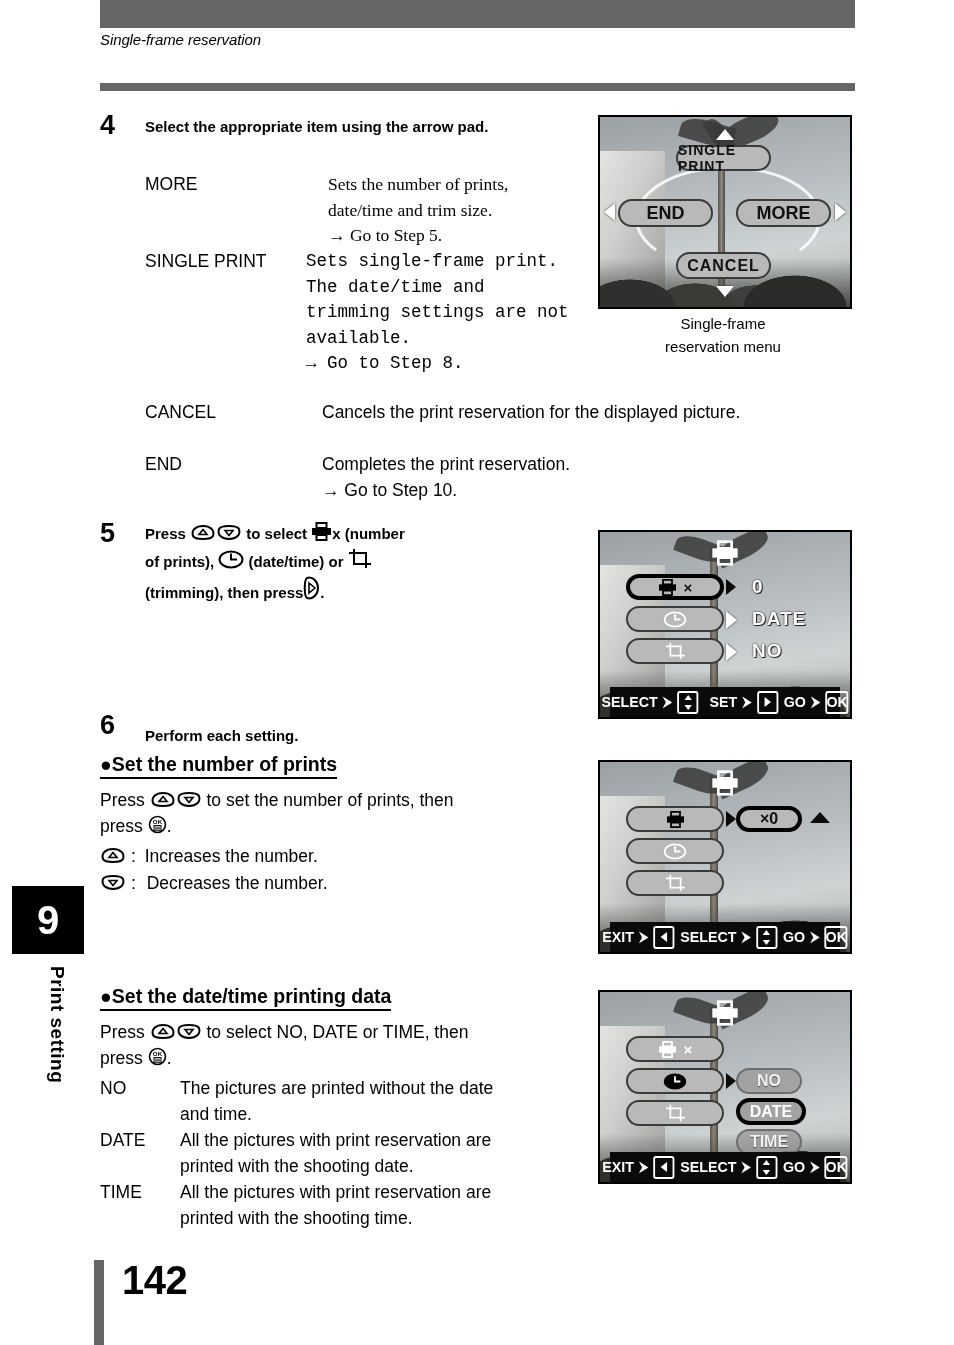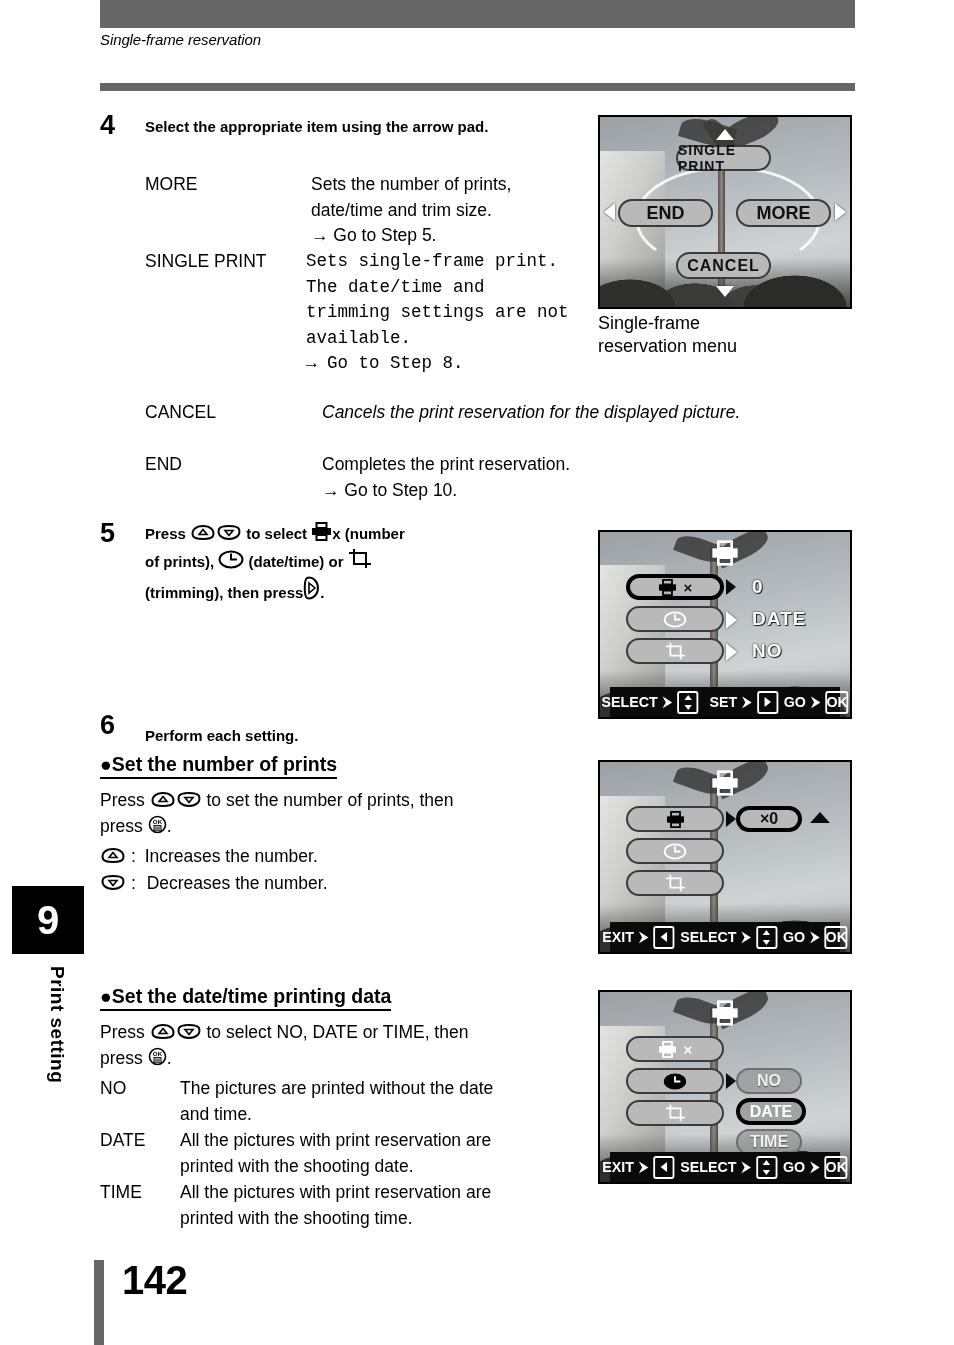--- a/index.html
+++ b/index.html
@@ -213,21 +213,22 @@
     align-items: center;
     justify-content: center;
     min-width: 13px;
     height: 19px;
   }
   .sb-ok { font-size: 15.5px; padding: 0 4px; }
   .sb-arrow { font-size: 13px; }
 
   .caption {
     position: absolute;
-    font-size: 18px;
+    text-align: center;
+    font-size: 15px;
     line-height: 23px;
   }
 </style>
 </head>
 <body>
 
 <div class="top-bar"></div>
 <div class="running-head">Single-frame reservation</div>
 <div class="head-rule"></div>
 
@@ -240,37 +241,37 @@
 <div class="folio">142</div>
 
 <div class="step-num" style="left:100px; top:110px;">4</div>
 <div class="step-title" style="left:145px; top:113px; width:420px;">Select the appropriate item using the arrow pad.</div>
 
 <div class="deflist" style="left:145px; top:172px; width:180px;">
   <div style="height:0px"></div>
 </div>
 
 <div class="deflist" style="left:145px; top:172px;">MORE</div>
-<div class="deflist" style="left:311px; top:172px; width:280px;">
+<div class="deflist" style="left:328px; top:172px; width:280px;font-family:Liberation Serif, serif;">
   <div>Sets the number of prints,</div>
   <div>date/time and trim size.</div>
   <div>→ Go to Step 5.</div>
 </div>
 
 <div class="deflist" style="left:145px; top:249px;">SINGLE PRINT</div>
 <div class="deflist" style="left:306px; top:249px; width:290px;font-family:Liberation Mono, monospace;">
   <div>Sets single-frame print.</div>
   <div>The date/time and</div>
   <div>trimming settings are not</div>
   <div>available.</div>
   <div>→ Go to Step 8.</div>
 </div>
 
 <div class="deflist" style="left:145px; top:400px;">CANCEL</div>
-<div class="deflist" style="left:322px; top:400px; width:540px;font-style:italic;">
+<div class="deflist" style="left:322px; top:400px; width:540px;">
   <div>Cancels the print reservation for the displayed picture.</div>
 </div>
 
 <div class="deflist" style="left:145px; top:452px;">END</div>
 <div class="deflist" style="left:322px; top:452px; width:540px;">
   <div>Completes the print reservation.</div>
   <div>→ Go to Step 10.</div>
 </div>
 
 <div class="lcd" style="left:598px; top:115px; width:250px; height:190px;">

